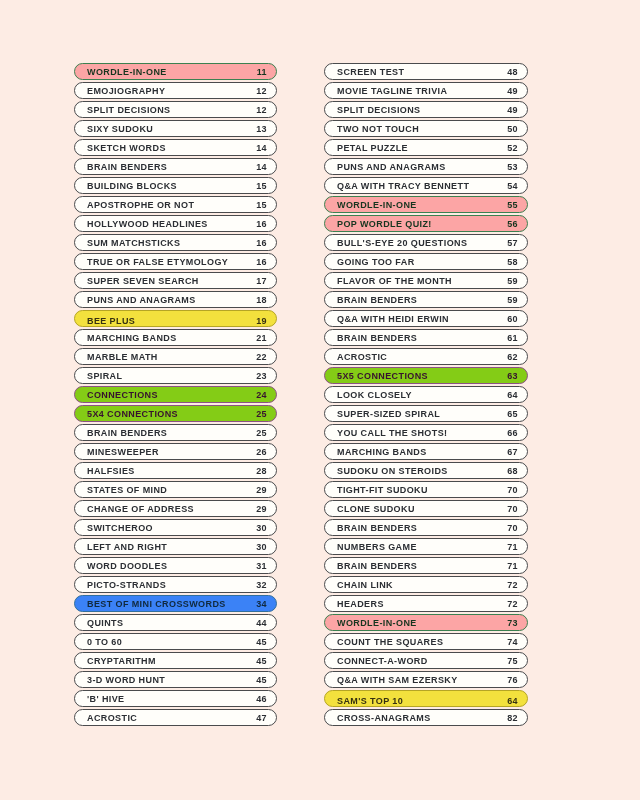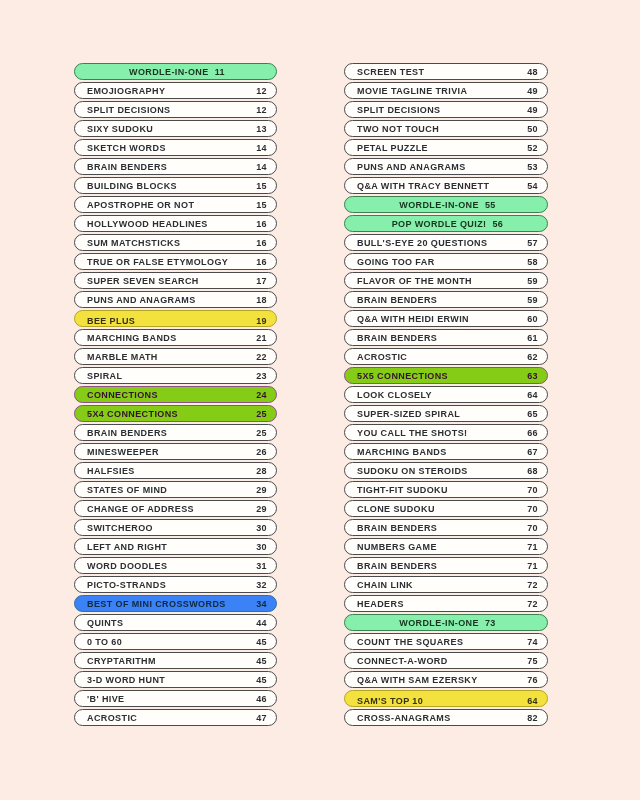--- a/index.html
+++ b/index.html
@@ -19,44 +19,43 @@
     height: 800px;
   }
   .toc-column {
     position: absolute;
     top: 63px;
     display: flex;
     flex-direction: column;
     gap: 2px;
   }
   .toc-column.left  { left: 74px;  width: 203px; }
-  .toc-column.right { left: 344px; width: 204px; }
+  .toc-column.right { left: 324px; width: 204px; }
   .pill {
     box-sizing: border-box;
     height: 17px;
     border-radius: 999px;
     border: 1px solid #4a4b4d;
     background: #fffefa;
     display: flex;
     align-items: center;
     justify-content: space-between;
     padding: 0 9px 0 12px;
     font-weight: bold;
     font-size: 9px;
     letter-spacing: 0.4px;
     color: #2b2e33;
     white-space: nowrap;
   }
   .pill .title { overflow: hidden; }
   .pill .pagenum { margin-left: 6px; }
   .pill.green {
-    background: #86efac;
+    background: #fca5a5;
     border-color: #3c8050;
     color: #17351f;
-    justify-content: center;
   }
   .pill.yellow {
     background: #f3e13d;
     border-color: #b5a524;
     color: #363110;
     align-items: flex-end;
   }
   .pill.purple {
     background: #84cc16;
     border-color: #8b5284;

